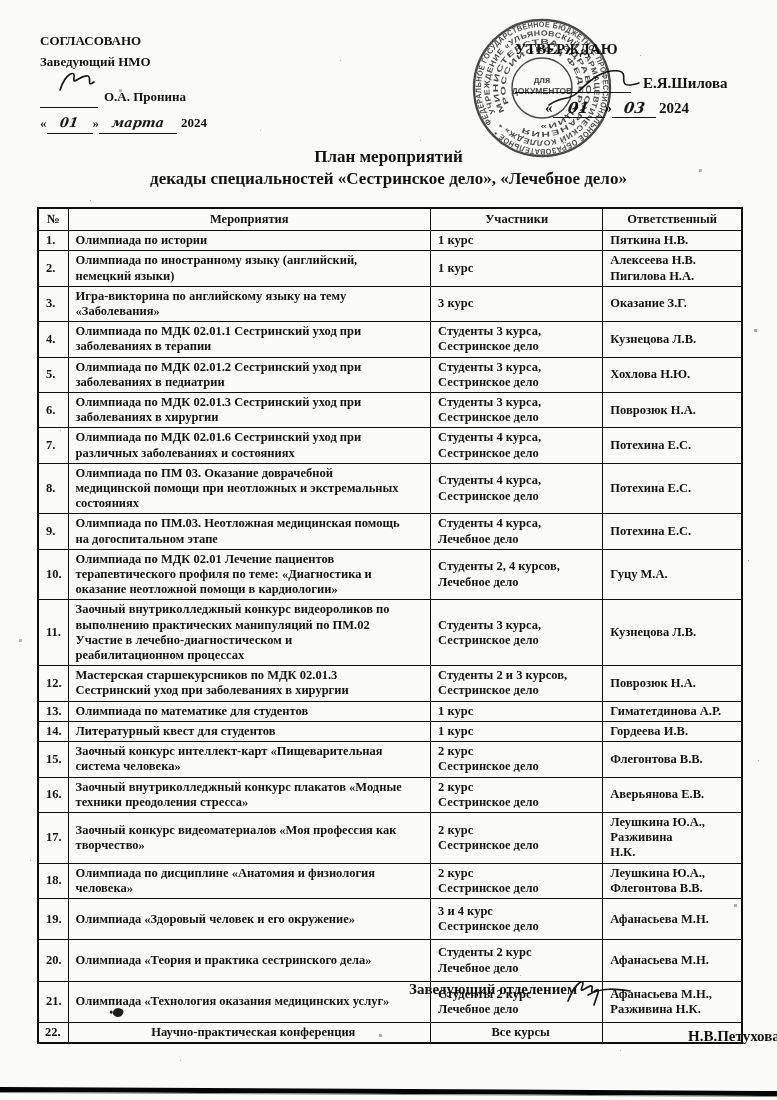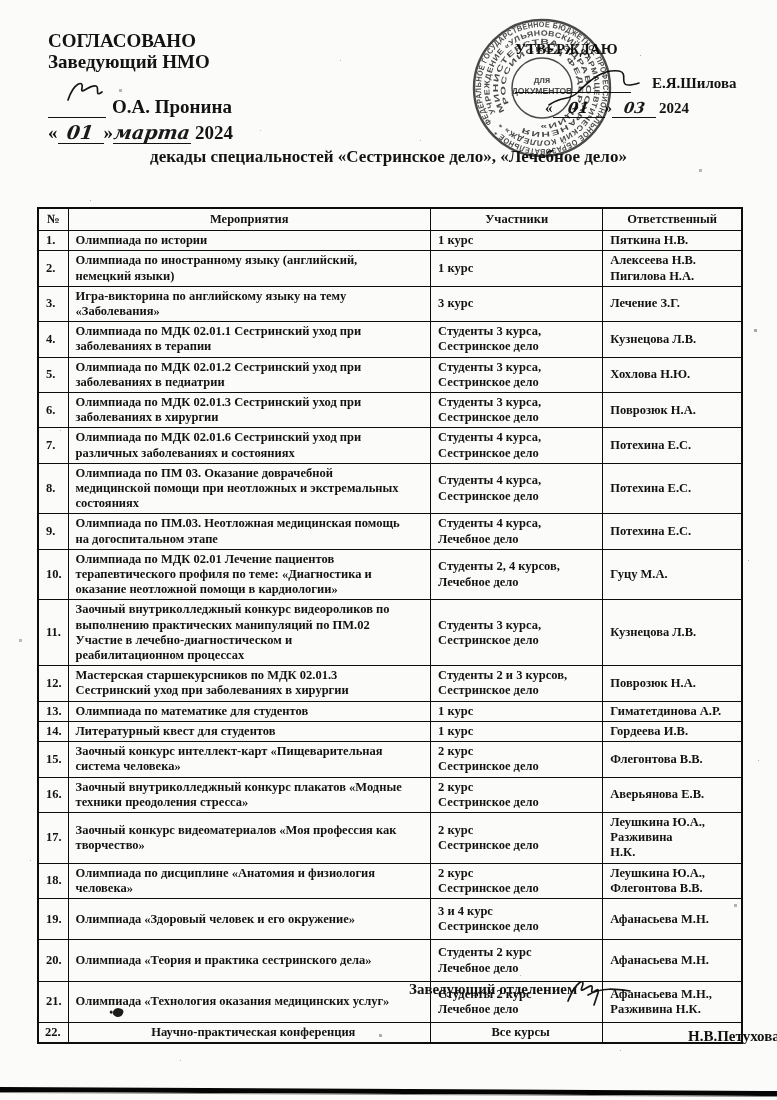--- a/index.html
+++ b/index.html
@@ -1,27 +1,27 @@
 <!DOCTYPE html>
 <html><head>
 <meta charset="utf-8">
 <style>
   html,body{margin:0;padding:0;}
   body{width:777px;height:1100px;position:relative;background:#fbfbf9;overflow:hidden;
        font-family:"Liberation Serif", serif;color:#131313;}
   .page{position:absolute;inset:0;}
 
   
-  .approve-left{position:absolute;left:48px;top:30px;width:300px;font-size:19px;font-weight:bold;line-height:21px;}
+  .approve-left{position:absolute;left:40px;top:30px;width:300px;font-size:13px;font-weight:bold;line-height:21px;}
   .approve-right{position:absolute;left:515px;top:40px;width:232px;font-size:15px;font-weight:bold;line-height:18px;}
   .sig-line{display:inline-block;border-bottom:1.4px solid #131313;}
   .hand{font-family:"DejaVu Serif", serif;font-style:italic;font-weight:bold;color:#1a1a1a;
         transform:skewX(-8deg);display:inline-block;}
 
-  .left-sig-row{position:relative;margin-top:24px;}
+  .left-sig-row{position:relative;margin-top:14px;}
   .left-sig-row .sig-line{width:58px;}
   .left-date-row{margin-top:4px;white-space:nowrap;}
   .left-date-row .u1{display:inline-block;width:46px;border-bottom:1.4px solid #131313;text-align:center;}
   .left-date-row .u2{display:inline-block;width:78px;border-bottom:1.4px solid #131313;text-align:center;}
 
   .right-name-row{margin-top:16px;white-space:nowrap;}
   .right-name-row .sig-line{width:116px;}
   .right-date-row{margin-top:6px;white-space:nowrap;position:relative;}
   .right-date-row .u1{display:inline-block;width:52px;border-bottom:1.4px solid #131313;text-align:center;}
   .right-date-row .u2{display:inline-block;width:44px;border-bottom:1.4px solid #131313;text-align:center;}
@@ -85,21 +85,21 @@
       </svg><span class="sig-line" data-name="signature-line-left">&nbsp;</span><span data-name="name-left" style="margin-left:6px;">О.А. Пронина</span>
     </div>
     <div class="left-date-row" data-name="date-row-left">
       <span data-name="quote-open">«</span><span class="u1"><span class="hand" data-name="handwritten-day-left">01</span></span><span data-name="quote-close">»</span><span class="u2"><span class="hand" data-name="handwritten-month-left">марта</span></span><span data-name="year-left" style="margin-left:4px;">2024</span>
     </div>
   </div>
 
   <div class="approve-right" data-name="approval-block-right">
     <div data-name="approved-label">УТВЕРЖДАЮ</div>
     <div class="right-name-row" data-name="signature-row-right">
-      <span class="sig-line" data-name="signature-line-right">&nbsp;</span><span data-name="name-right" style="margin-left:21px;">Е.Я.Шилова</span>
+      <span class="sig-line" data-name="signature-line-right">&nbsp;</span><span data-name="name-right" style="margin-left:12px;">Е.Я.Шилова</span>
     </div>
     <div class="right-date-row" data-name="date-row-right">
       <span style="margin-left:30px;" data-name="quote-open-right">«</span><span class="u1"><span class="hand" data-name="handwritten-day-right">01</span></span><span data-name="quote-close-right">»</span><span class="u2"><span class="hand" data-name="handwritten-month-right">03</span></span><span data-name="year-right" style="margin-left:3px;">2024</span>
       <svg class="signature-svg" data-name="signature-shilova-icon" style="left:28px;top:-34px;" width="120" height="46" viewBox="0 0 120 46">
         <path d="M6 40 C 20 30, 26 36, 34 28 C 48 14, 60 4, 76 6 C 88 8, 70 26, 96 18" fill="none" stroke="#161616" stroke-width="1.6" stroke-linecap="round"></path>
       </svg>
     </div>
   </div>
 
   <svg class="stamp" data-name="round-stamp-icon" viewBox="0 0 148 148">
@@ -121,20 +121,21 @@
       <text font-size="7.2" letter-spacing="0.6"><textPath href="#ring3" data-name="stamp-ring3-text" textLength="252" lengthAdjust="spacingAndGlyphs">МИНИСТЕРСТВА ЗДРАВООХРАНЕНИЯ</textPath></text>
     </g>
     <g transform="rotate(-115 74 74)">
       <text font-size="6.8" letter-spacing="0.5"><textPath href="#ring4" data-name="stamp-ring4-text" textLength="190" lengthAdjust="spacingAndGlyphs">РОССИЙСКОЙ ФЕДЕРАЦИИ»</textPath></text>
     </g>
     <text x="74" y="69" text-anchor="middle" font-size="9" data-name="stamp-center-line1">для</text>
     <text x="74" y="80" text-anchor="middle" font-size="8.6" data-name="stamp-center-line2">ДОКУМЕНТОВ</text>
   </svg>
 
   <div class="doc-title" data-name="document-title">
+    <div data-name="title-line1">План мероприятий</div>
     <div data-name="title-line2">декады специальностей «Сестринское дело», «Лечебное дело»</div>
   </div>
 
   <div class="tbl-wrap" data-name="events-table-container">
     <table class="events" data-name="events-table">
       <colgroup>
           <col class="c-num">
           <col class="c-event">
           <col class="c-part">
           <col class="c-resp">
@@ -160,21 +161,21 @@
 немецкий языки)</td>
             <td data-name="participants">1 курс</td>
             <td data-name="responsible">Алексеева Н.В.
 Пигилова Н.А.</td>
           </tr>
           <tr data-name="table-row">
             <td data-name="row-number">3.</td>
             <td data-name="event-name">Игра-викторина по английскому языку на тему
 «Заболевания»</td>
             <td data-name="participants">3 курс</td>
-            <td data-name="responsible">Лечение З.Г.</td>
+            <td data-name="responsible">Оказание З.Г.</td>
           </tr>
           <tr data-name="table-row">
             <td data-name="row-number">4.</td>
             <td data-name="event-name">Олимпиада по МДК 02.01.1 Сестринский уход при
 заболеваниях в терапии</td>
             <td data-name="participants">Студенты 3 курса,
 Сестринское дело</td>
             <td data-name="responsible">Кузнецова Л.В.</td>
           </tr>
           <tr data-name="table-row">

